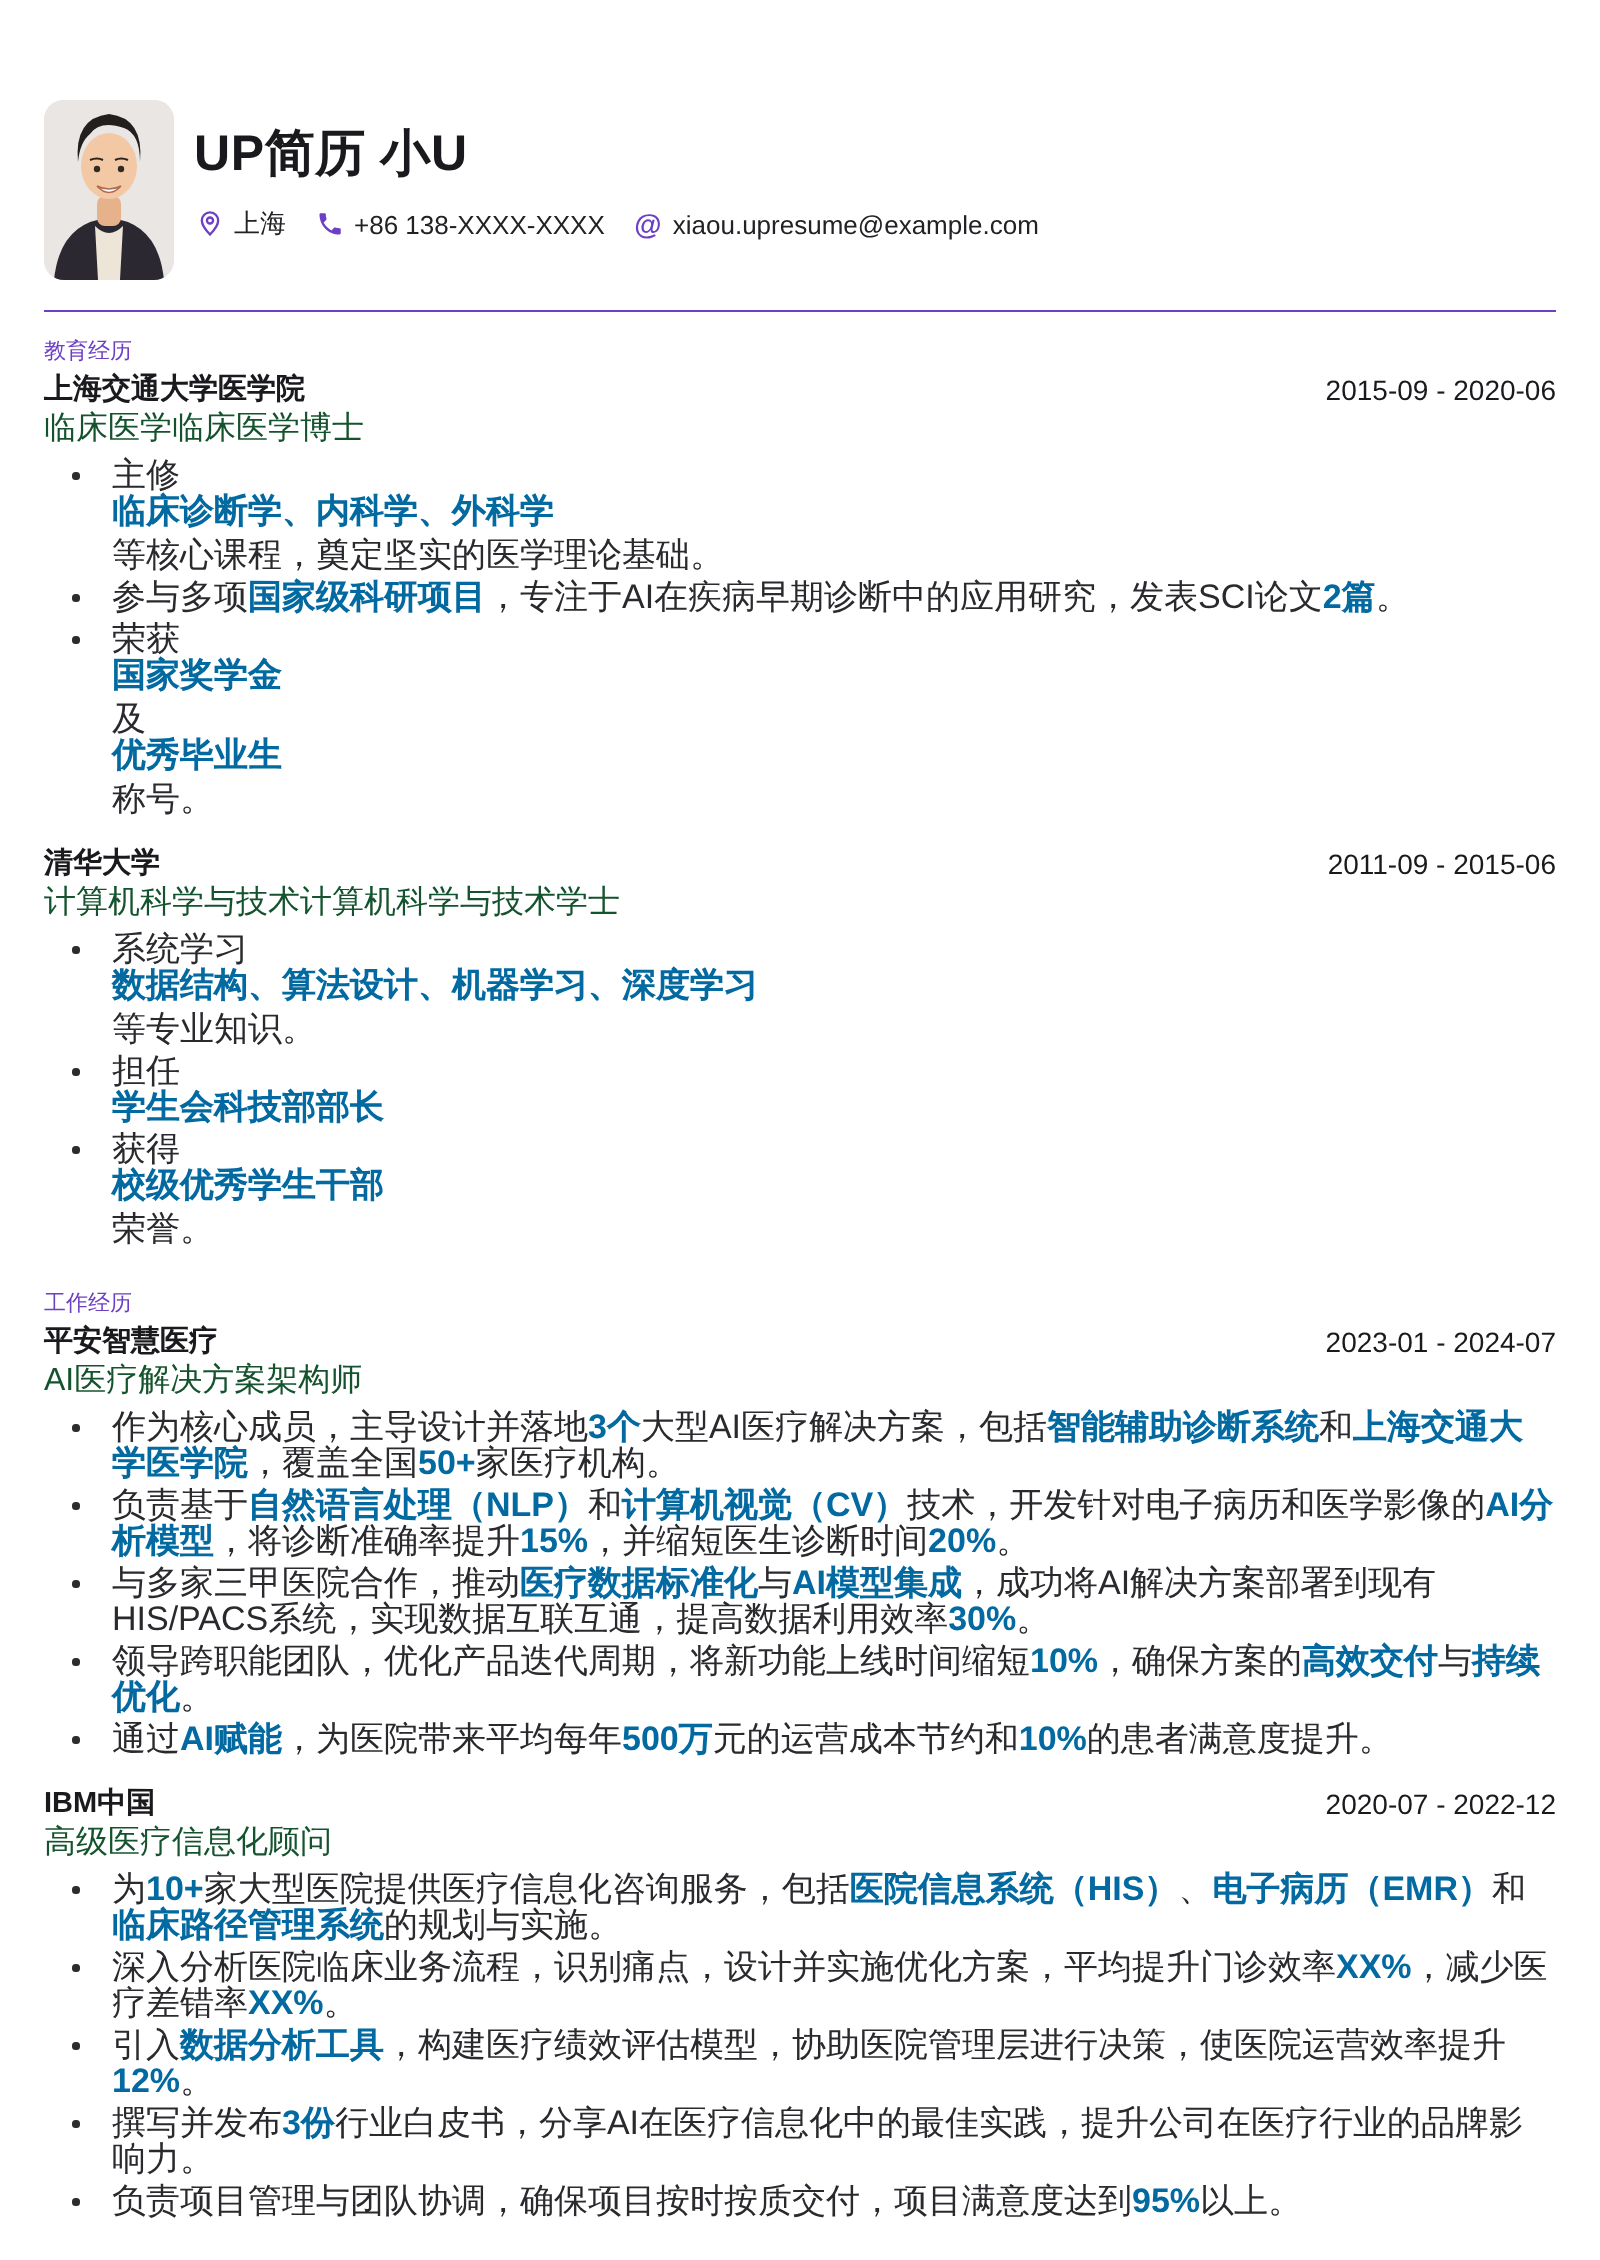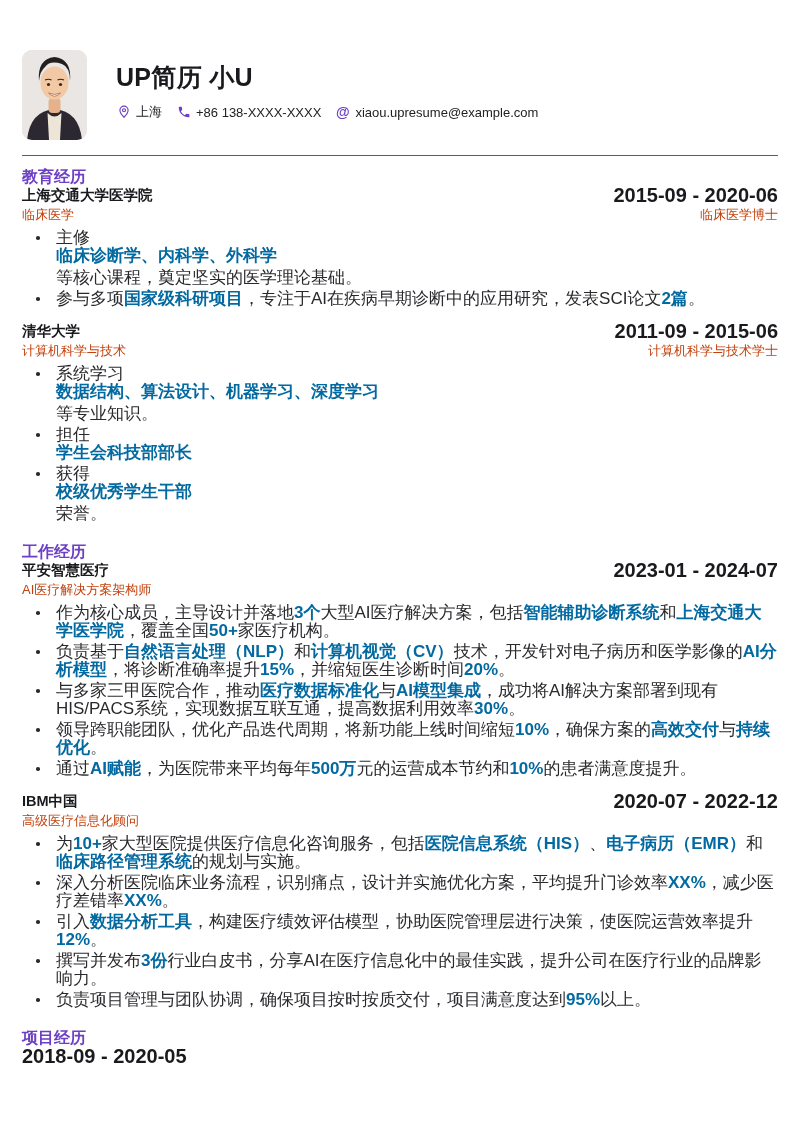--- a/index.html
+++ b/index.html
@@ -2,41 +2,41 @@
 <html style="--accent: #6d3fc4;"><head>
 <meta charset="utf-8">
 <style>
   :root { --accent:#6d3fc4; --ink:#1a1a1e; --body:#2a2a2e; }
   * { box-sizing:border-box; }
   html,body { margin:0; padding:0; }
   body {
     width:800px; height:1130px; overflow:hidden; background:#ffffff;
     font-family:"Liberation Sans", sans-serif; color:var(--body);
   }
-  .header { display:flex; align-items:flex-start; gap:29px; padding:50px 22px 0 22px; }
+  .header { display:flex; align-items:flex-start; gap:10px; padding:50px 22px 0 22px; }
   .avatar { width:65px; height:90px; border-radius:10px; overflow:hidden; flex:none; background:#e8e5e2; }
   .avatar svg { display:block; }
   .h-main { padding-top:13px; }
   .name { font-size:25px; font-weight:bold; color:var(--ink); letter-spacing:.3px; line-height:28px; }
   .contact { display:flex; align-items:center; gap:14px; margin-top:12px; font-size:13px; color:#222226;text-align:right; }
   .c-item { display:flex; align-items:center; gap:5px; }
   .c-icon { display:inline-flex; width:15px; height:15px; align-items:center; justify-content:center; color:var(--accent); }
   .at-glyph { color:var(--accent); font-weight:bold; font-size:14px; line-height:14px; }
   .c-link { text-underline-offset:2px; color:inherit; }
   .rule { border:none; border-top:1.6px solid var(--accent); margin:15px 22px 0 22px; }
   .sections { padding:0 22px; }
   .section { margin-top:12px; }
   .section + .section { margin-top:20px; }
-  .section-title { color:var(--accent); font-weight:bold; font-size:16px; line-height:17px; margin-bottom:2px; }
+  .section-title { color:var(--accent); font-weight:normal; font-size:11px; line-height:17px; margin-bottom:2px; }
   .entry { margin-top:2px; }
   .entry + .entry { margin-top:15px; }
   .entry-row { display:flex; justify-content:space-between; align-items:flex-start; }
   .entry-title { font-weight:bold; font-size:14.5px; color:var(--ink); line-height:17px; }
-  .entry-date { font-weight:bold; font-size:20px; color:var(--ink); line-height:17px; white-space:nowrap; }
-  .entry-sub { display:flex; justify-content:space-between; font-size:13px; color:#c2410c; line-height:17px; margin-top:2px; }
+  .entry-date { font-weight:normal; font-size:14px; color:var(--ink); line-height:17px; white-space:nowrap; }
+  .entry-sub { display:flex; font-size:16px; color:#14532d; line-height:17px; margin-top:2px; }
   ul.bullets { list-style:none; margin:6px 0 0 0; padding:0; }
   ul.bullets li { position:relative; padding-left:34px; margin-bottom:3px; font-size:17px; line-height:18px; color:var(--body); }
   ul.bullets li::before { content:""; position:absolute; left:14px; top:7px; width:3.5px; height:3.5px; border-radius:50%; background:#2c2c30; }
   .para + .para { margin-top:4px; }
   b { font-weight:bold; color:#0369a1; }
 </style>
 </head>
 <body>
 
 <div class="header">
@@ -100,20 +100,25 @@
           <div>临床医学博士</div>
         </div>
         <ul class="bullets">
           <li>
             <div class="para"><span>主修</span><br><b>临床诊断学、内科学、外科学</b></div>
             <div class="para"><span>等核心课程，奠定坚实的医学理论基础。</span></div>
           </li>
           <li>
             <div class="para"><span>参与多项</span><b>国家级科研项目</b><span>，专注于AI在疾病早期诊断中的应用研究，发表SCI论文</span><b>2篇</b><span>。</span></div>
           </li>
+          <li>
+            <div class="para"><span>荣获</span><br><b>国家奖学金</b></div>
+            <div class="para"><span>及</span><br><b>优秀毕业生</b></div>
+            <div class="para"><span>称号。</span></div>
+          </li>
         </ul>
       </div>
       <div class="entry">
         <div class="entry-row">
           <div class="entry-title">清华大学</div>
           <div class="entry-date">2011-09 - 2015-06</div>
         </div>
         <div class="entry-sub">
           <div>计算机科学与技术</div>
           <div>计算机科学与技术学士</div>

